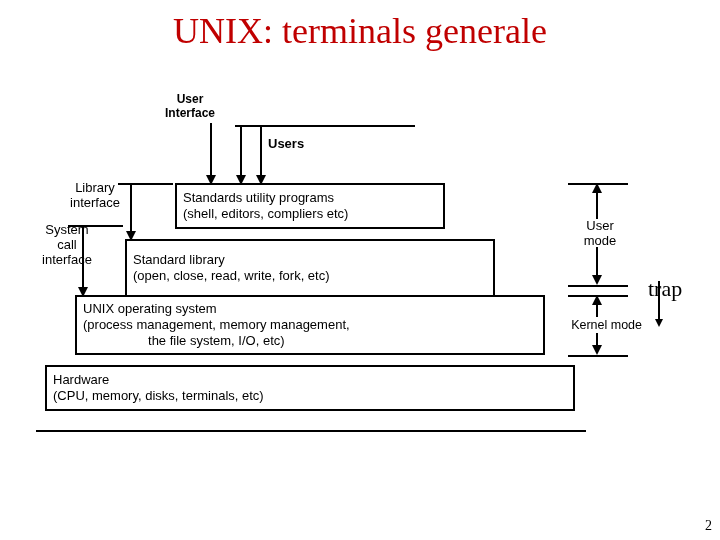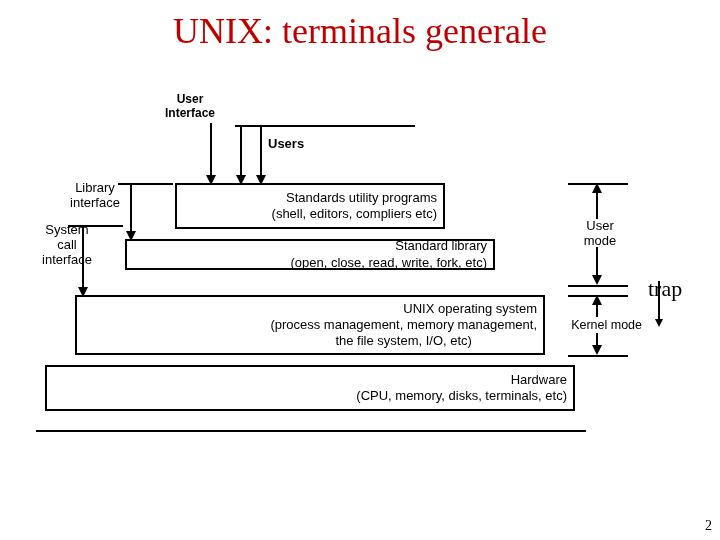--- a/index.html
+++ b/index.html
@@ -1,19 +1,19 @@
 <!DOCTYPE html>
 <html><head>
 <meta charset="utf-8">
 <style>
   * { margin: 0; padding: 0; box-sizing: border-box; }
   body { width: 720px; height: 540px; background: #fff; font-family: Arial, Helvetica, sans-serif; position: relative; overflow: hidden; }
   .title { position: absolute; top: 10px; left: 0; right: 0; text-align: center; color: #c00000; font-family: "Times New Roman", Times, serif; font-size: 36px; font-weight: 400; }
   .diagram { position: absolute; top: 95px; left: 50px; width: 565px; height: 370px; }
-  .layer { position: absolute; border: 2px solid #000; text-align: center; background: #fff; padding: 4px 6px; font-size: 13px; line-height: 1.25; display: flex; flex-direction: column; justify-content: center; align-items: flex-end; }
+  .layer { position: absolute; border: 2px solid #000; text-align: center; background: #fff; padding: 4px 6px; font-size: 13px; line-height: 1.25; display: flex; flex-direction: column; justify-content: center; align-items: flex-start; }
   .layer .name { font-weight: 400; }
   .layer .sub { font-weight: 400; }
   .label { position: absolute; font-size: 13px; text-align: center; line-height: 1.15; }
   .label.bold { font-weight: 700; }
   
   .arrow { position: absolute; }
   .arrow .shaft { position: absolute; background: #000; }
   .arrow .head-down { position: absolute; width: 0; height: 0; border-left: 5px solid transparent; border-right: 5px solid transparent; border-top: 10px solid #000; transform: translateX(-50%); }
   .arrow .head-up { position: absolute; width: 0; height: 0; border-left: 5px solid transparent; border-right: 5px solid transparent; border-bottom: 10px solid #000; transform: translateX(-50%); }
   .hline { position: absolute; background: #000; height: 1.5px; }
@@ -55,21 +55,21 @@
   <div class="label" style="left:15px; top:86px; width:60px; white-space:pre-line; text-align:center;">Library
 interface</div>
 
   <div class="arrow" style="left:80px; top:88px; width:2px; height:58px;">
     <div class="shaft" style="left:0; top:0; width:2px; height:50px;"></div>
     <div class="head-down" style="left:1px; top:48px;"></div>
   </div>
 
   <div class="hline" style="left:68px; top:88px; width:55px;"></div>
 
-  <div class="layer" style="left:75px; top:144px; width:370px; height:31px;">
+  <div class="layer" style="left:75px; top:144px; width:370px; height:58px;">
     <div class="name">Standard library</div>
     <div class="sub">(open, close, read, write, fork, etc)</div>
   </div>
 
   <div class="label" style="left:-12px; top:128px; width:58px; white-space:pre-line; text-align:center;">System
 call
 interface</div>
   <div class="arrow" style="left:32px; top:130px; width:2px; height:72px;">
     <div class="shaft" style="left:0; top:0; width:2px; height:64px;"></div>
     <div class="head-down" style="left:1px; top:62px;"></div>

